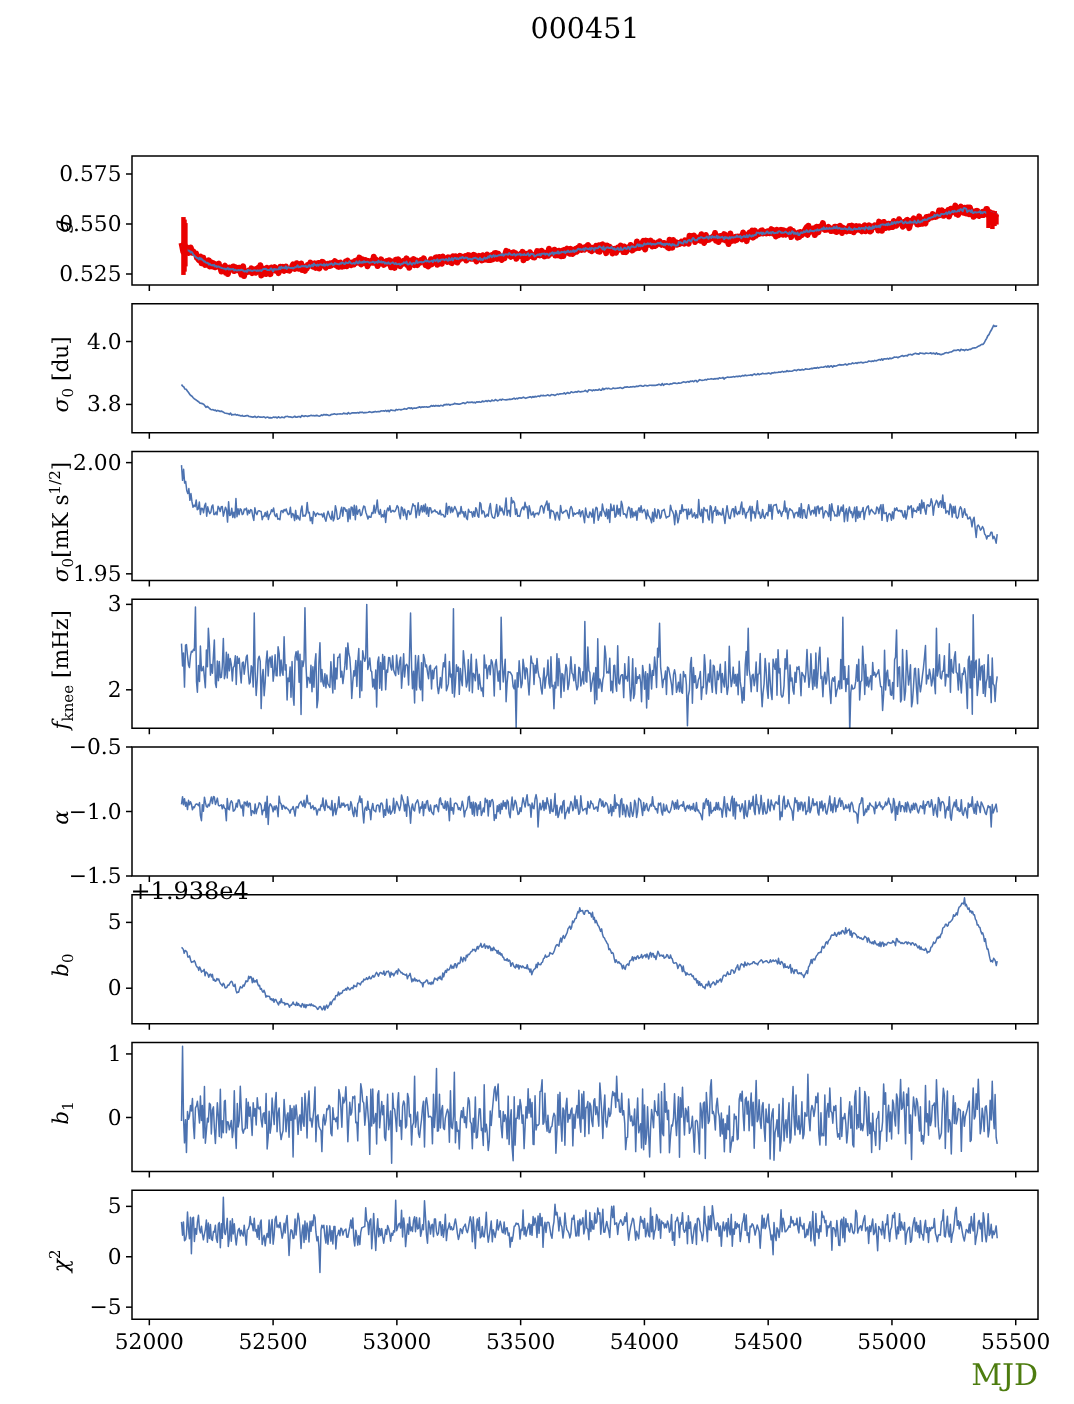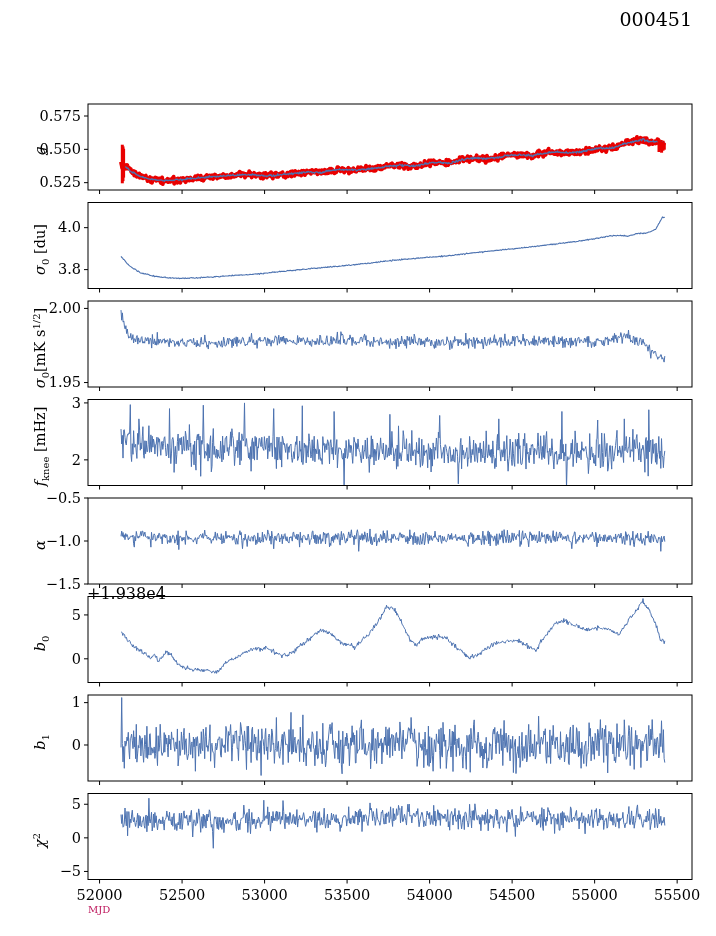--- a/index.html
+++ b/index.html
@@ -1,21 +1,21 @@
 <!DOCTYPE html>
 <html><head>
 <meta charset="utf-8">
 <style>
   html,body{margin:0;padding:0;background:#ffffff}
   .fig{position:relative;width:716px;height:936px;background:#ffffff;
        font-family:"DejaVu Serif",serif;overflow:hidden}
-  .title{position:absolute;left:88px;width:604px;top:8px;text-align:right;
+  .title{position:absolute;left:88px;width:604px;top:8px;text-align:center;
          font-size:19px;color:#000}
-  .xlabel{position:absolute;left:88px;width:604px;top:904px;text-align:left;
-          font-size:10px;color:#be185d}
+  .xlabel{position:absolute;left:88px;width:604px;top:904px;text-align:right;
+          font-size:20px;color:#4d7c0f}
   .offset{position:absolute;left:87px;top:584px;font-size:16px;color:#000}
   svg{position:absolute;left:0;top:0}
   svg text{font-family:"DejaVu Serif",serif;fill:#000000}
 </style>
 </head>
 <body>
 
 <div class="fig">
   <div class="title">000451</div>
   <svg id="plot" width="716" height="936" viewBox="0 0 716 936">

